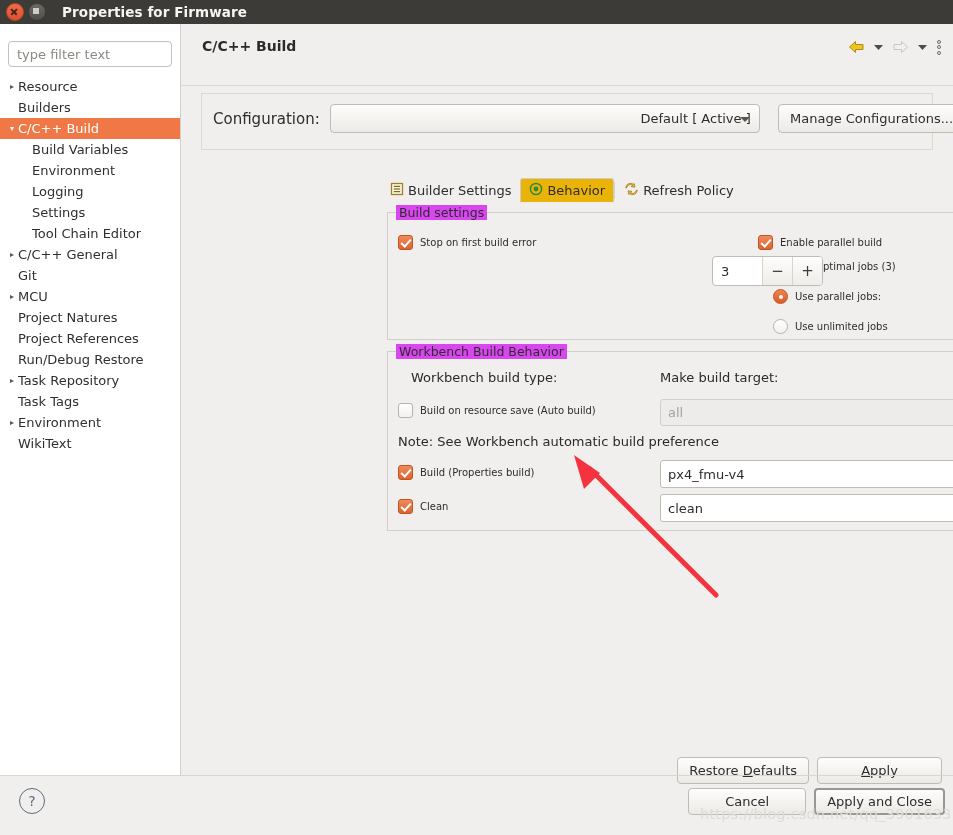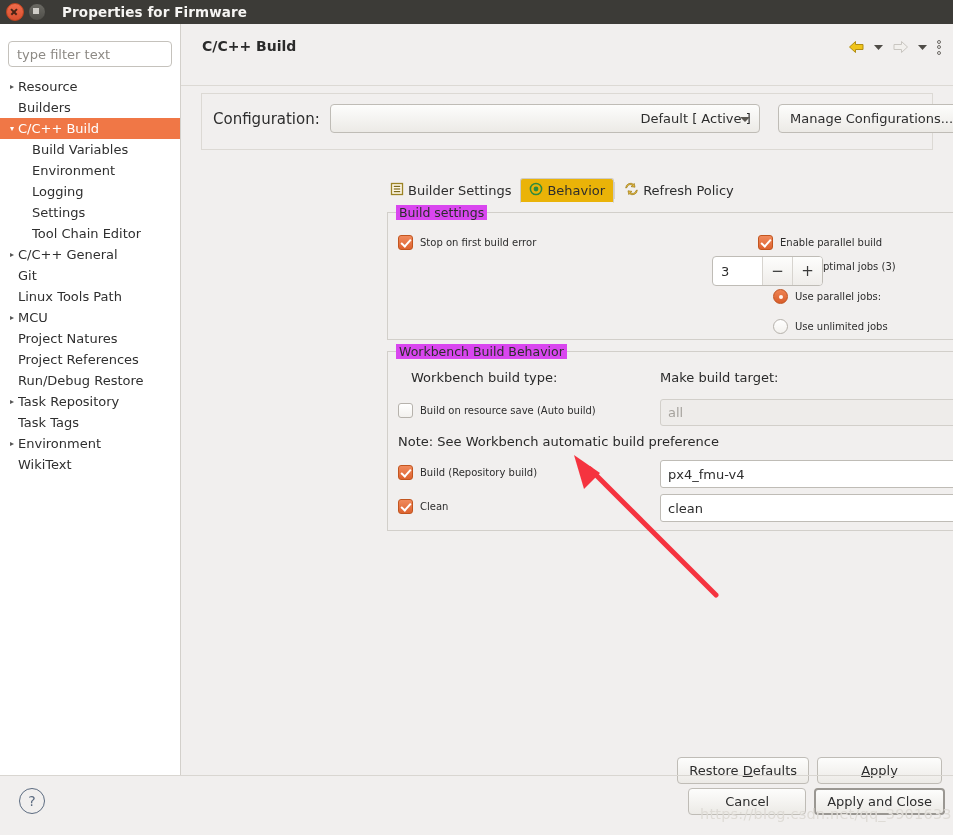--- a/index.html
+++ b/index.html
@@ -507,24 +507,20 @@
       </div>
       <div class="tree-item">
         <span class="tw">▸</span>
         <span class="tree-label">C/C++ General</span>
       </div>
       <div class="tree-item">
         <span class="tw"></span>
         <span class="tree-label">Git</span>
       </div>
       <div class="tree-item">
-        <span class="tw"></span>
-        <span class="tree-label">Linux Tools Path</span>
-      </div>
-      <div class="tree-item">
         <span class="tw">▸</span>
         <span class="tree-label">MCU</span>
       </div>
       <div class="tree-item">
         <span class="tw"></span>
         <span class="tree-label">Project Natures</span>
       </div>
       <div class="tree-item">
         <span class="tw"></span>
         <span class="tree-label">Project References</span>
@@ -675,21 +671,21 @@
     <div class="ctl-row" style="left:10px; top:51px;">
       <span class="cb"></span>
       <span>Build on resource save (Auto build)</span>
     </div>
     <input class="txt disabled" style="position: absolute; left: 272px; top: 47px; width: 352px;" disabled="" value="all">
 
     <div style="position:absolute; left:10px; top:82px; font-size:13px;">Note: See Workbench automatic build preference</div>
 
     <div class="ctl-row" style="left:10px; top:113px;">
       <span class="cb checked"></span>
-      <span>Build (Repository build)</span>
+      <span>Build (Properties build)</span>
     </div>
     <input class="txt" style="position: absolute; left: 272px; top: 108px; width: 352px; height: 28px;" value="px4_fmu-v4">
 
     <div class="ctl-row" style="left:10px; top:147px;">
       <span class="cb checked"></span>
       <span>Clean</span>
     </div>
     <input class="txt" style="position: absolute; left: 272px; top: 142px; width: 352px; height: 28px;" value="clean">
 
   </div>

